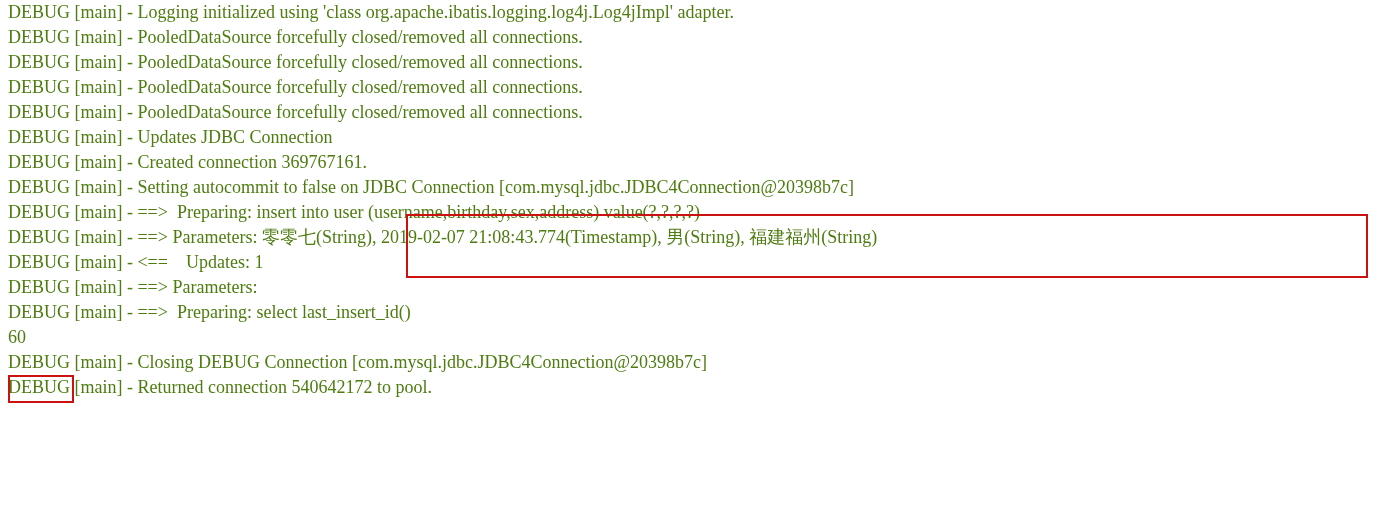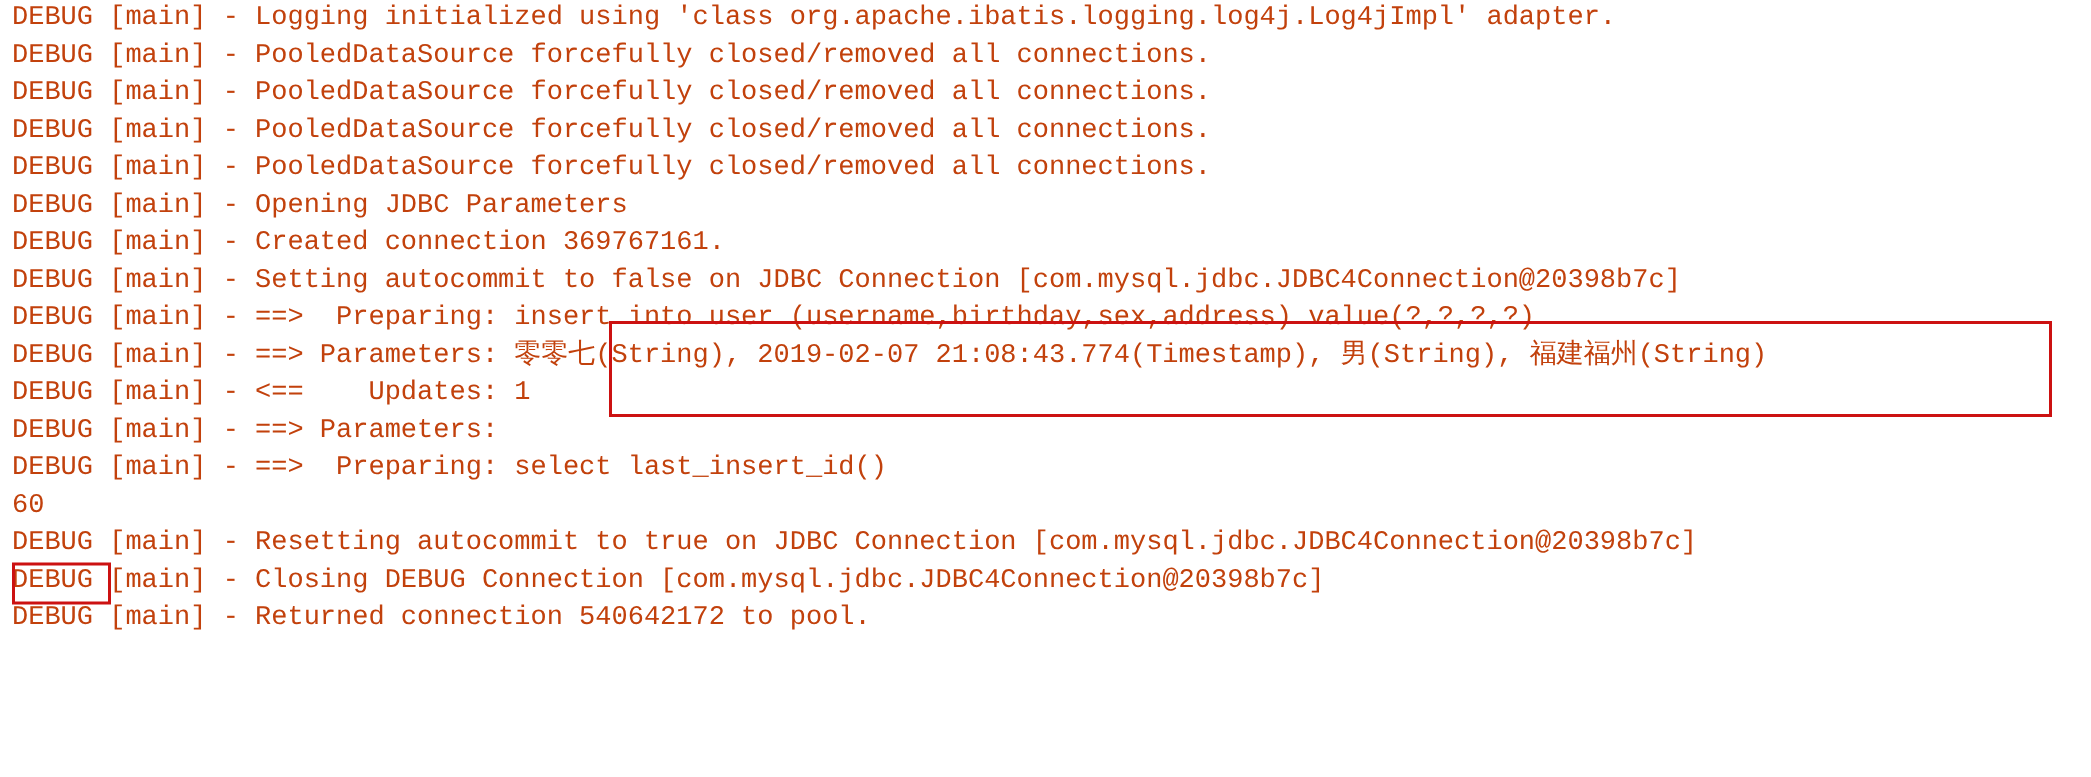--- a/index.html
+++ b/index.html
@@ -22,24 +22,24 @@
     padding: 0;
     box-sizing: border-box;
   }
 
   .log-line {
     position: relative;
     height: 25px;
     line-height: 25px;
     padding-left: 8px;
     font-size: 18px;
-    color: #c2410c;
+    color: #4d7c0f;
     white-space: pre;
     letter-spacing: 0px;
-    font-family: Liberation Mono, monospace;
+    font-family: Liberation Serif, serif;
   }
 
   
   .annot-box {
     position: absolute;
     border: 2px solid #cc1111;
     box-sizing: border-box;
     pointer-events: none;
     background: transparent;
   }
@@ -61,27 +61,26 @@
 </head>
 <body>
 
 <div id="console">
 
   <div class="log-line">DEBUG [main] - Logging initialized using 'class org.apache.ibatis.logging.log4j.Log4jImpl' adapter.</div>
     <div class="log-line">DEBUG [main] - PooledDataSource forcefully closed/removed all connections.</div>
     <div class="log-line">DEBUG [main] - PooledDataSource forcefully closed/removed all connections.</div>
     <div class="log-line">DEBUG [main] - PooledDataSource forcefully closed/removed all connections.</div>
     <div class="log-line">DEBUG [main] - PooledDataSource forcefully closed/removed all connections.</div>
-    <div class="log-line">DEBUG [main] - Opening JDBC Parameters</div>
+    <div class="log-line">DEBUG [main] - Updates JDBC Connection</div>
     <div class="log-line">DEBUG [main] - Created connection 369767161.</div>
     <div class="log-line">DEBUG [main] - Setting autocommit to false on JDBC Connection [com.mysql.jdbc.JDBC4Connection@20398b7c]</div>
     <div class="log-line">DEBUG [main] - ==&gt;  Preparing: insert into user (username,birthday,sex,address) value(?,?,?,?) </div>
     <div class="log-line">DEBUG [main] - ==&gt; Parameters: 零零七(String), 2019-02-07 21:08:43.774(Timestamp), 男(String), 福建福州(String)</div>
     <div class="log-line">DEBUG [main] - &lt;==    Updates: 1</div>
     <div class="log-line">DEBUG [main] - ==&gt; Parameters: </div>
     <div class="log-line">DEBUG [main] - ==&gt;  Preparing: select last_insert_id() </div>
     <div class="log-line">60</div>
-    <div class="log-line">DEBUG [main] - Resetting autocommit to true on JDBC Connection [com.mysql.jdbc.JDBC4Connection@20398b7c]</div>
     <div class="log-line">DEBUG [main] - Closing DEBUG Connection [com.mysql.jdbc.JDBC4Connection@20398b7c]</div>
     <div class="log-line">DEBUG [main] - Returned connection 540642172 to pool.</div>
     <div id="annot-sql-params" class="annot-box"></div>
   <div id="annot-result" class="annot-box"></div>
 </div>
 
 </body></html>

